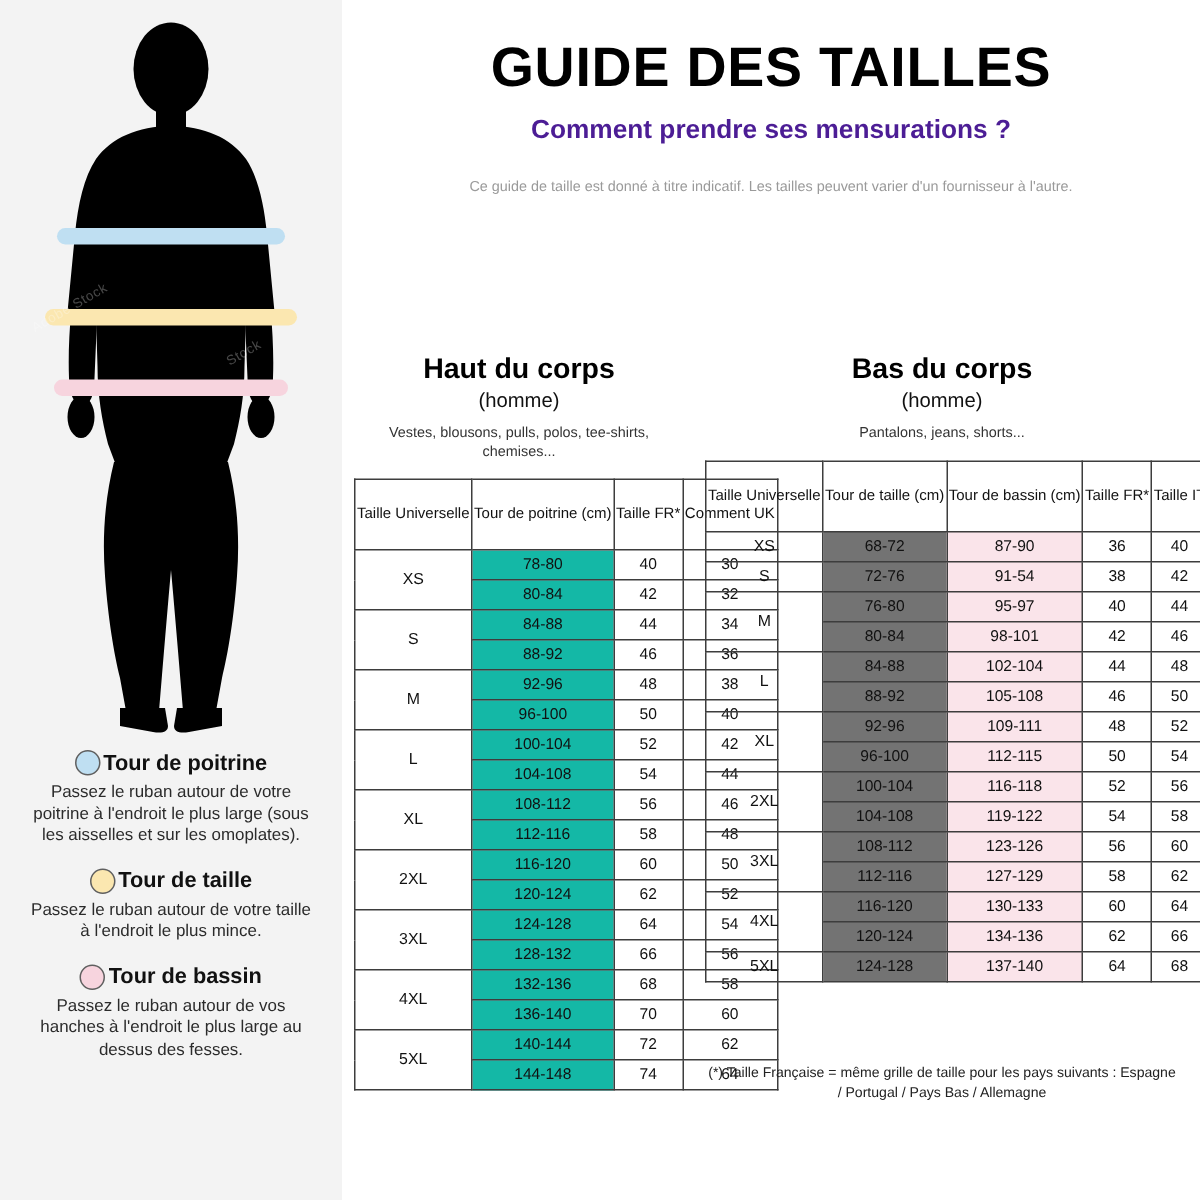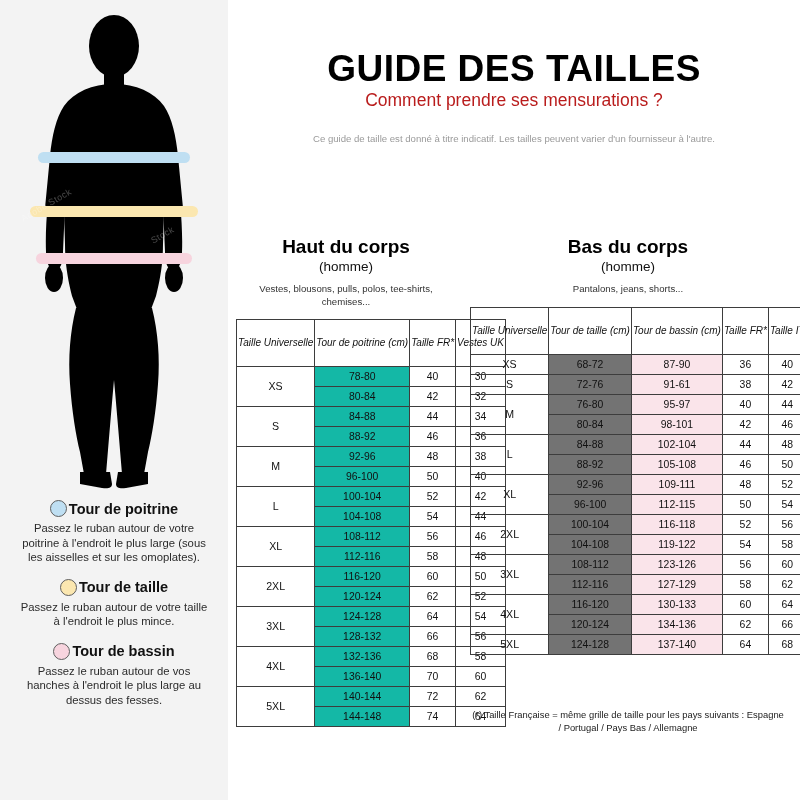--- a/index.html
+++ b/index.html
@@ -101,29 +101,31 @@
 
   
   #header {
     position: absolute;
     left: 228px;
     top: 0;
     width: 572px;
     text-align: center;
   }
   #main-title {
-    margin-top: 48px;
+    margin-top: 24px;
     font-size: 37px;
     font-weight: bold;
     letter-spacing: 0.5px;
     color: #000;
   }
   #subtitle {
+    margin-top: 10px;
     font-size: 17.5px;
-    color: #b91c1c;
+    color: #4c1d95;
+    font-weight: bold;
   }
   #disclaimer {
     margin-top: 22px;
     font-size: 9.6px;
     color: #9a9a9a;
     padding: 0 26px;
   }
 
   
   .table-wrap {
@@ -169,21 +171,20 @@
     line-height: 19px;
     white-space: nowrap;
   }
   th {
     font-weight: normal;
     font-size: 10px;
     line-height: 12px;
     height: 42px;
     padding: 2px 1px;
     vertical-align: middle;
-    font-style: italic;
   }
   .c-blue { background: #14b8a6; }
   .c-yellow { background: #737373; }
   .c-pink { background: #fae4ea; }
   .size-cell { font-size: 10.6px; }
 
   #footnote {
     position: absolute;
     left: 470px;
     top: 708px;
@@ -304,21 +305,21 @@
   <div class="table-wrap" id="upper-wrap">
     <div class="tbl-title">Haut du corps</div>
     <div class="tbl-sub">(homme)</div>
     <div class="tbl-note">Vestes, blousons, pulls, polos, tee-shirts, chemises...</div>
     <table id="upper-table">
       <thead>
           <tr>
             <th style="width: 32%;">Taille Universelle</th>
             <th style="width: 30%;">Tour de poitrine (cm)</th>
             <th style="width: 19%;">Taille FR*</th>
-            <th style="width: 19%;">Vestes UK</th>
+            <th style="width: 19%;">Comment UK</th>
           </tr>
         </thead>
       <tbody>
           <tr>
             <td class="size-cell" rowspan="2">XS</td>
             <td class="c-blue">78-80</td>
             <td>40</td>
             <td>30</td>
           </tr>
           <tr>
@@ -436,21 +437,21 @@
           <tr>
             <td class="size-cell" rowspan="1">XS</td>
             <td class="c-yellow">68-72</td>
             <td class="c-pink">87-90</td>
             <td>36</td>
             <td>40</td>
           </tr>
           <tr>
             <td class="size-cell" rowspan="1">S</td>
             <td class="c-yellow">72-76</td>
-            <td class="c-pink">91-61</td>
+            <td class="c-pink">91-54</td>
             <td>38</td>
             <td>42</td>
           </tr>
           <tr>
             <td class="size-cell" rowspan="2">M</td>
             <td class="c-yellow">76-80</td>
             <td class="c-pink">95-97</td>
             <td>40</td>
             <td>44</td>
           </tr>

